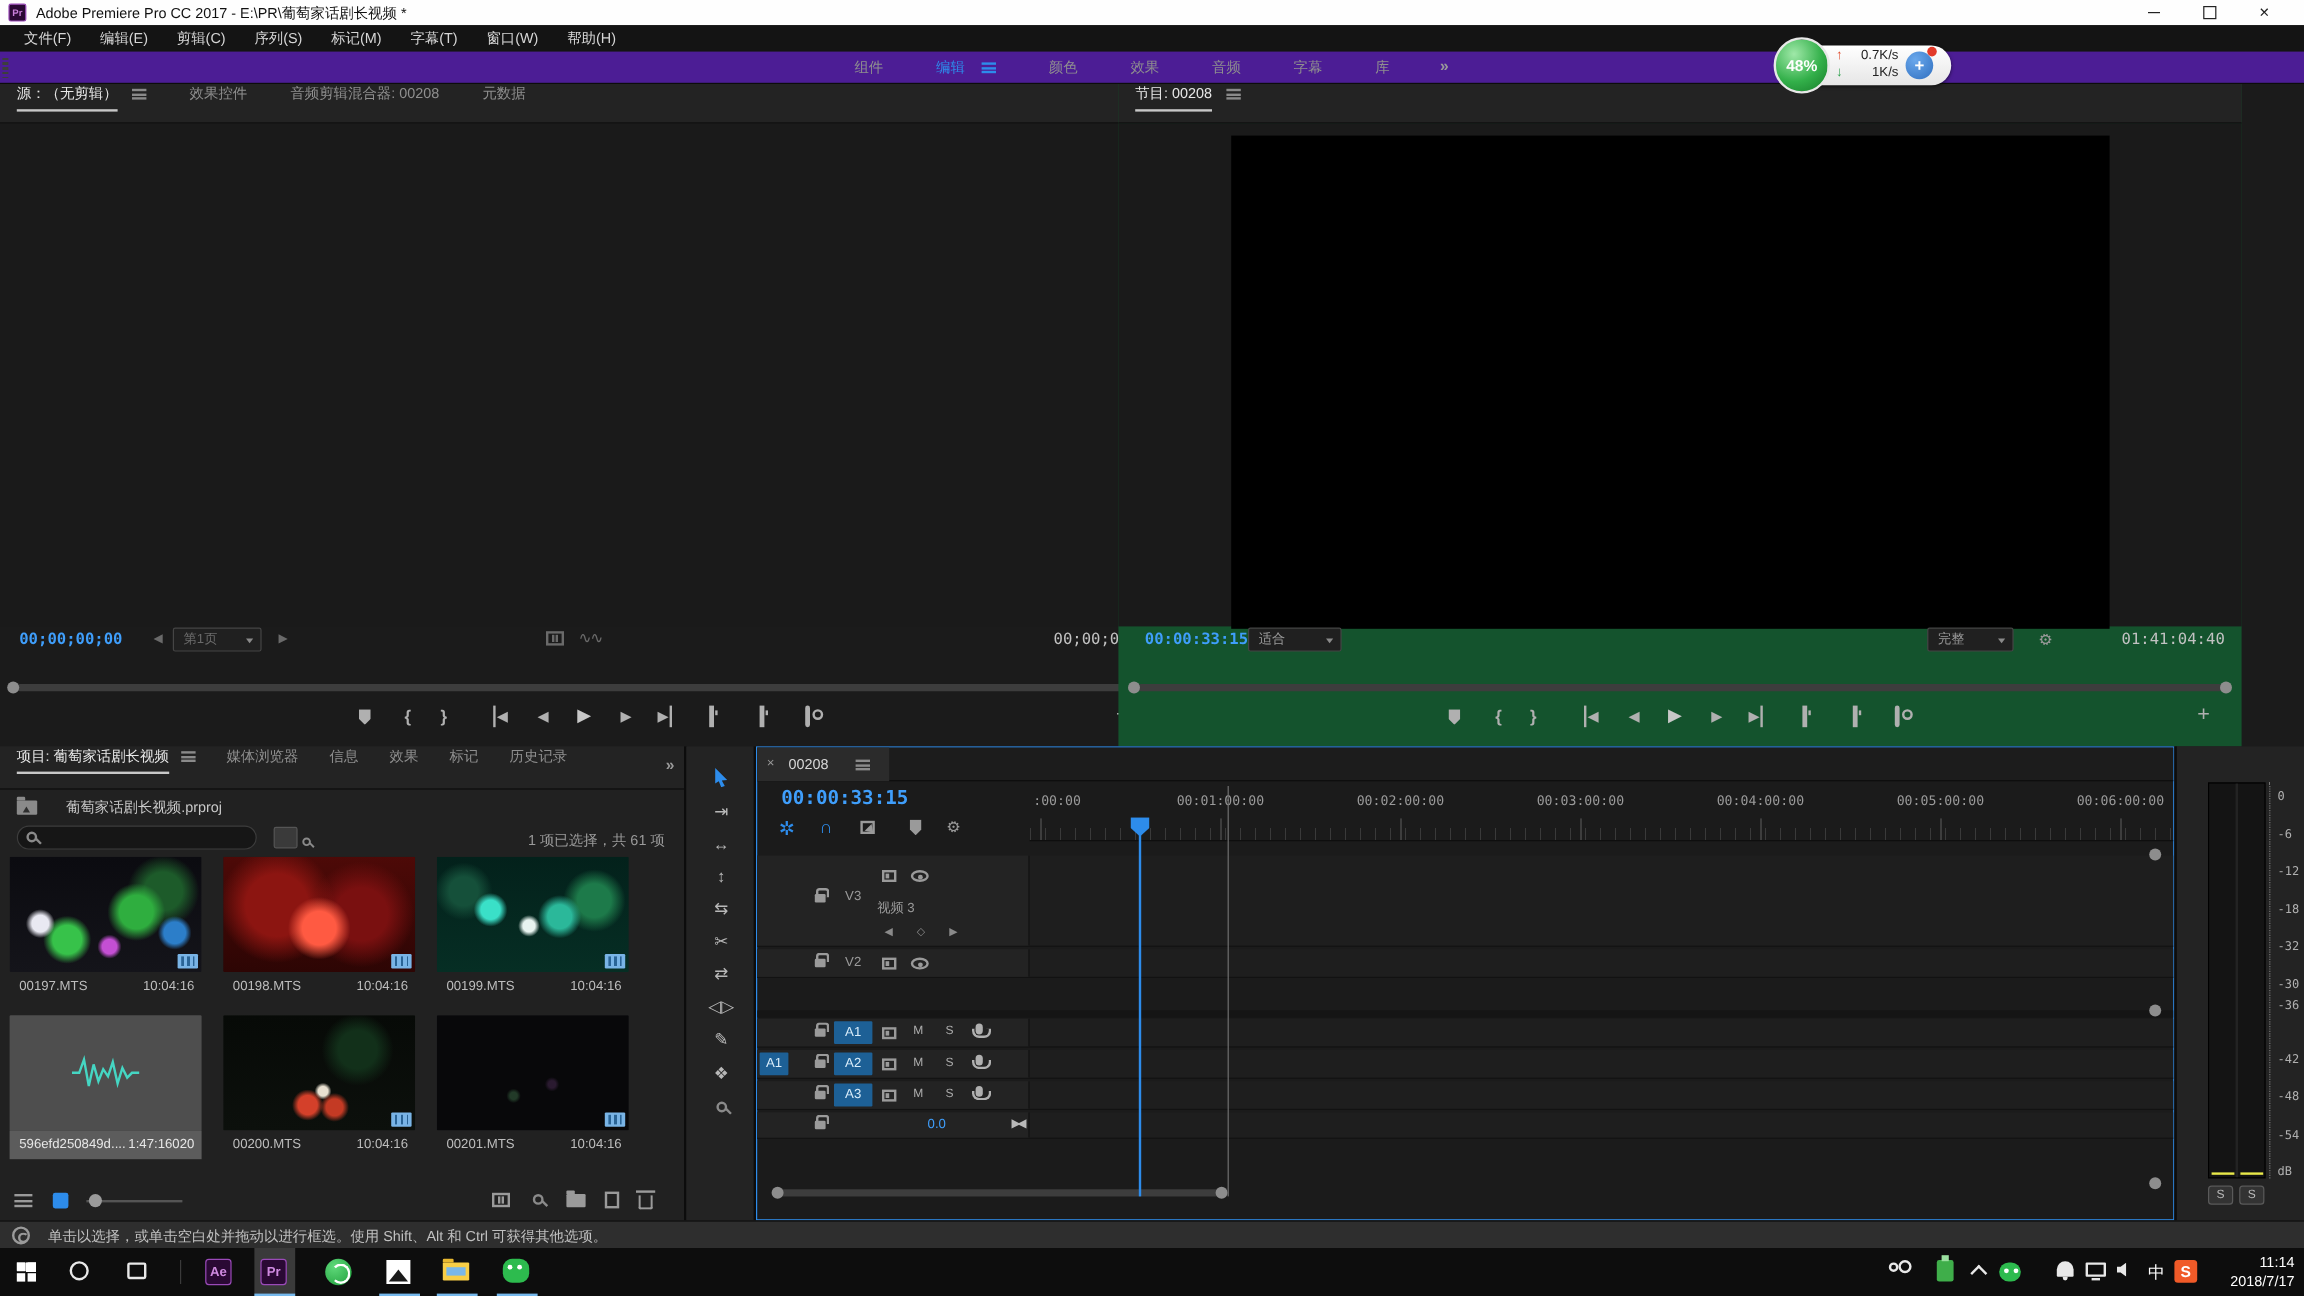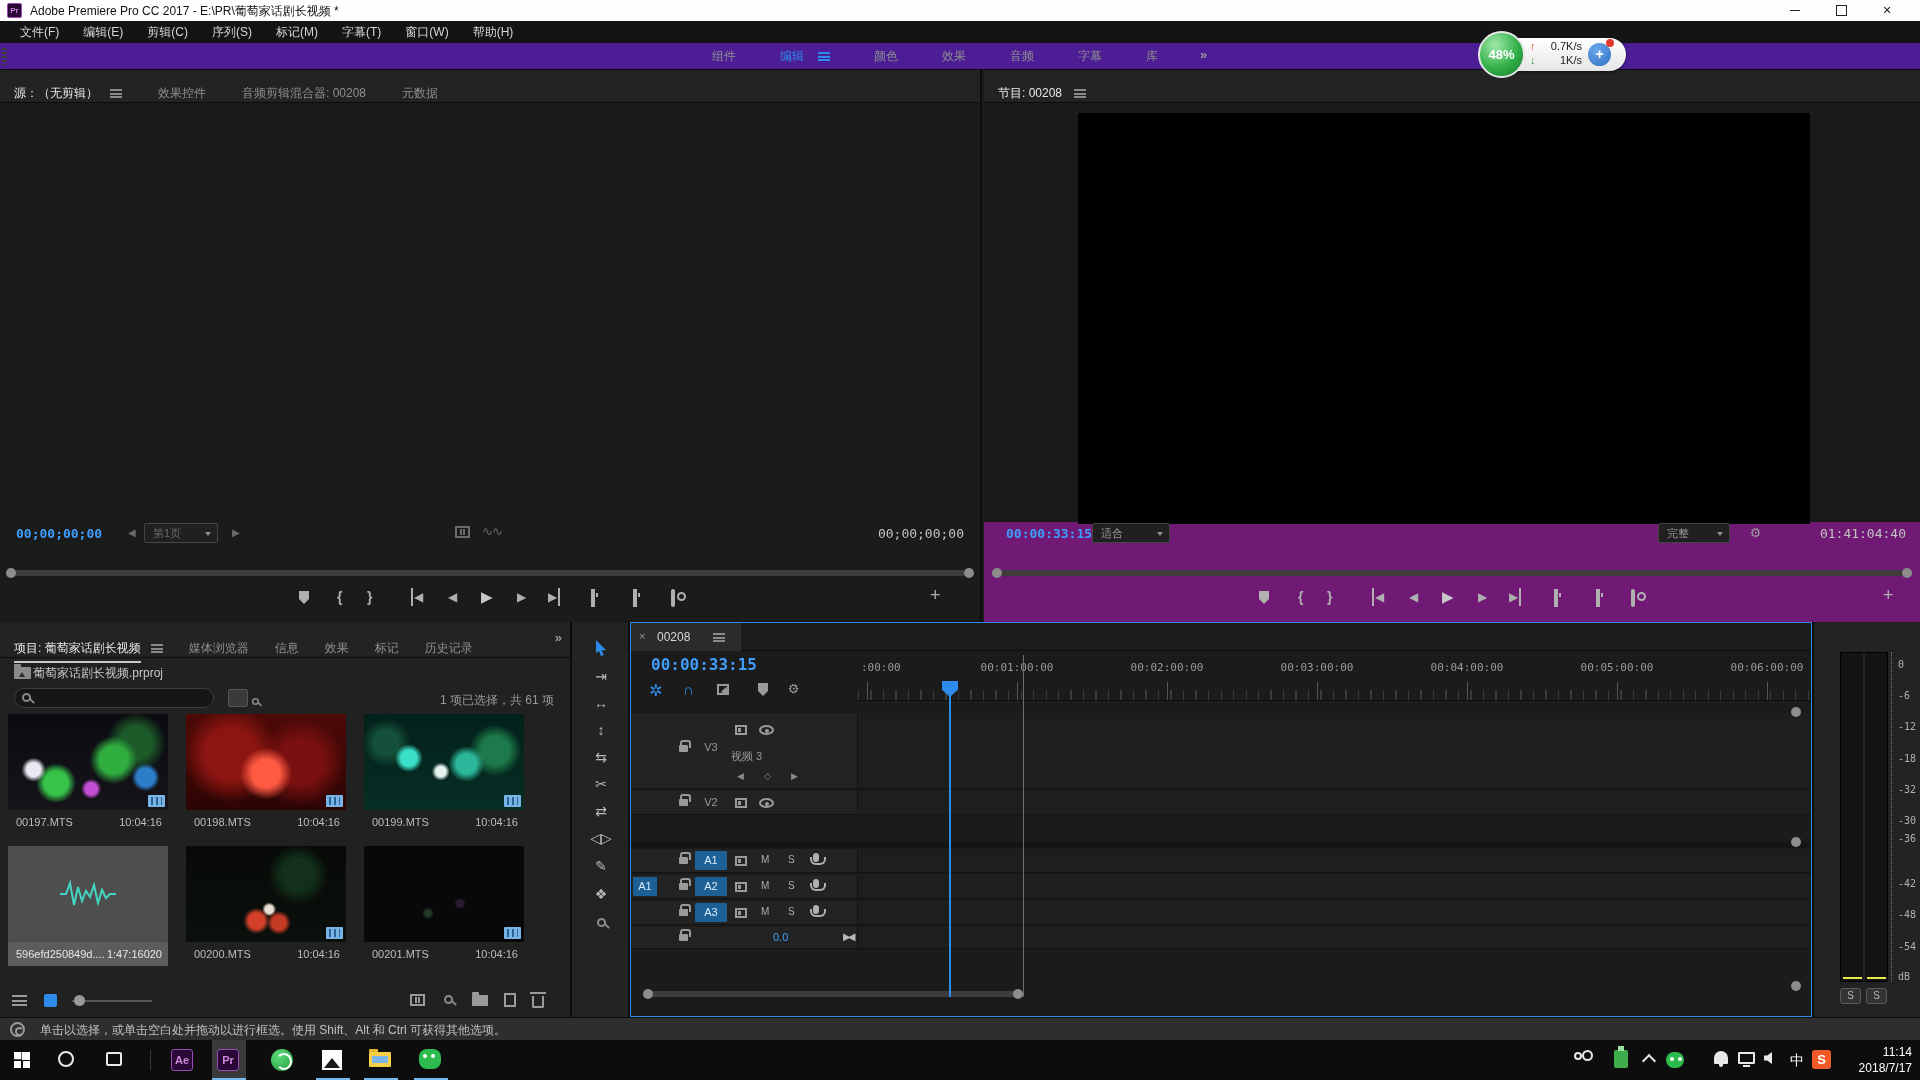--- a/index.html
+++ b/index.html
@@ -32,26 +32,26 @@
 #netmon{position:absolute;left:1478px;top:31px;width:150px;height:50px;z-index:50}
 #netmon .pill{position:absolute;left:18px;top:7px;width:130px;height:33px;background:linear-gradient(#ffffff,#e6e6e6);border-radius:17px;box-shadow:0 1px 3px rgba(0,0,0,.6)}
 #netmon .ball{position:absolute;left:0;top:0;width:47px;height:47px;border-radius:50%;background:radial-gradient(circle at 35% 28%,#9fe8a8,#33b04a 55%,#157a28);border:2px solid #e8e8e8;color:#fff;font-size:13px;font-weight:bold;text-align:center;line-height:44px}
 #netmon .up,#netmon .dn{position:absolute;left:52px;width:14px;font-size:11px;font-weight:bold}
 #netmon .up{top:9px;color:#e04a2a}#netmon .dn{top:23px;color:#2ba04a}
 #netmon .upv,#netmon .dnv{position:absolute;left:64px;width:40px;text-align:right;font-size:11px;color:#222}
 #netmon .upv{top:9px}#netmon .dnv{top:23px}
 #netmon .bluebtn{position:absolute;left:110px;top:12px;width:23px;height:23px;border-radius:50%;background:radial-gradient(circle at 35% 30%,#6aa8ec,#2f6fc0);color:#fff;font-size:14px;font-weight:bold;text-align:center;line-height:22px}
 #netmon .reddot{position:absolute;left:128px;top:8px;width:8px;height:8px;border-radius:50%;background:#e23a2a}
 
-.tabrow{position:absolute;left:0;top:0;right:0;height:33px;background:#232323;display:flex;align-items:flex-end;gap:36px;padding-left:14px;border-bottom:1px solid #0c0c0c}
+.tabrow{position:absolute;left:0;top:0;right:0;height:33px;background:#232323;display:flex;align-items:flex-start;gap:36px;padding-left:14px;border-bottom:1px solid #0c0c0c}
 .ptab{color:#8f8f8f;font-size:12px;white-space:nowrap}
 .ptab.on{color:#e8e8e8;border-bottom:2px solid #c8c8c8;padding-bottom:4px;margin-bottom:-6px}
 
 #srcpanel{position:absolute;left:0;top:70px;width:982px;height:552px;background:#1b1b1b;border-right:2px solid #0c0c0c}
-#progpanel{position:absolute;left:984px;top:70px;width:936px;height:552px;background:#701a75}
+#progpanel{position:absolute;left:932px;top:70px;width:936px;height:552px;background:#14532d}
 .monbody{position:absolute;left:0;top:33px;right:0;bottom:100px;background:#1a1a1a}
 #videoframe{position:absolute;left:94px;top:43px;width:732px;height:411px;background:#000}
 .tcrow{position:absolute;left:0;right:0;top:452px;height:26px}
 .tcblue{color:#3f9efb;font-size:13px;font-weight:bold}
 .tcgray{color:#c2c2c2;font-size:13px}
 .dd{position:relative;display:inline-block;background:#202020;border:1px solid #454545;border-radius:2px;color:#9a9a9a;font-size:11px;height:20px;line-height:18px;padding:0 20px 0 8px}
 .dd::after{content:"";position:absolute;right:6px;top:8px;border:3px solid transparent;border-top:4px solid #8a8a8a}
 .hsb{position:absolute;height:10px}
 .sbdot{position:absolute;width:10px;height:10px;border-radius:50%;background:#8d8d8d}
 .sbbar{position:absolute;top:2px;height:6px;background:#3d3d3d;border-radius:3px}
@@ -68,21 +68,21 @@
 .cam{width:16px;height:12px;border:2px solid #b0b0b0;border-radius:2px;position:relative;margin-top:3px}
 .cam::after{content:"";position:absolute;left:4px;top:1px;width:5px;height:5px;border:2px solid #b0b0b0;border-radius:50%}
 .i-plus{font-size:18px;color:#b0b0b0}
 .dragfilm{width:15px;height:12px;border:2px solid #6a6a6a;position:relative;display:inline-block}
 .dragfilm::after{content:"";position:absolute;inset:1px 3px;border-left:2px solid #6a6a6a;border-right:2px solid #6a6a6a}
 .dragwave{display:inline-block;color:#6a6a6a;font-size:13px;letter-spacing:-1px}
 
 #projpanel{position:absolute;left:0;top:622px;width:572px;height:395px;background:#212121;border-right:2px solid #0c0c0c}
 #projpanel .tabrow{gap:26px}
 #projoverflow{position:absolute;right:8px;top:8px;color:#9a9a9a;font-size:13px;font-weight:bold}
-#projfile{position:absolute;left:0;top:38px;height:26px;display:flex;align-items:center;gap:2px;padding-left:14px;color:#c8c8c8;font-size:12px}
+#projfile{position:absolute;left:0;top:38px;height:26px;display:flex;align-items:center;gap:24px;padding-left:14px;color:#c8c8c8;font-size:12px}
 .binup{width:17px;height:12px;background:#8a8a8a;border-radius:1px;position:relative}
 .binup::before{content:"";position:absolute;top:-3px;left:0;width:7px;height:3px;background:#8a8a8a;border-radius:1px 1px 0 0}
 .binup::after{content:"";position:absolute;left:5px;top:2px;border:3px solid transparent;border-bottom:5px solid #2e2e2e}
 #searchrow{position:absolute;left:0;top:64px;height:28px;width:100%}
 #searchbox{position:absolute;left:14px;top:2px;width:200px;height:20px;background:#161616;border:1px solid #3c3c3c;border-radius:10px;color:#ccc;font-size:12px;padding:0 8px 0 26px;outline:none}
 .mag{display:inline-block;width:9px;height:9px;border:2px solid #8a8a8a;border-radius:50%;position:relative}
 .mag::after{content:"";position:absolute;right:-4px;bottom:-4px;width:2px;height:6px;background:#8a8a8a;transform:rotate(-45deg)}
 #searchrow .mag{position:absolute;left:22px;top:7px}
 #binsearch{position:absolute;left:228px;top:3px;width:20px;height:18px;background:#3a3a3a;border:1px solid #555;border-radius:2px;text-align:center;padding-top:3px}
 #selinfo{position:absolute;right:16px;top:6px;color:#9a9a9a;font-size:12px}

